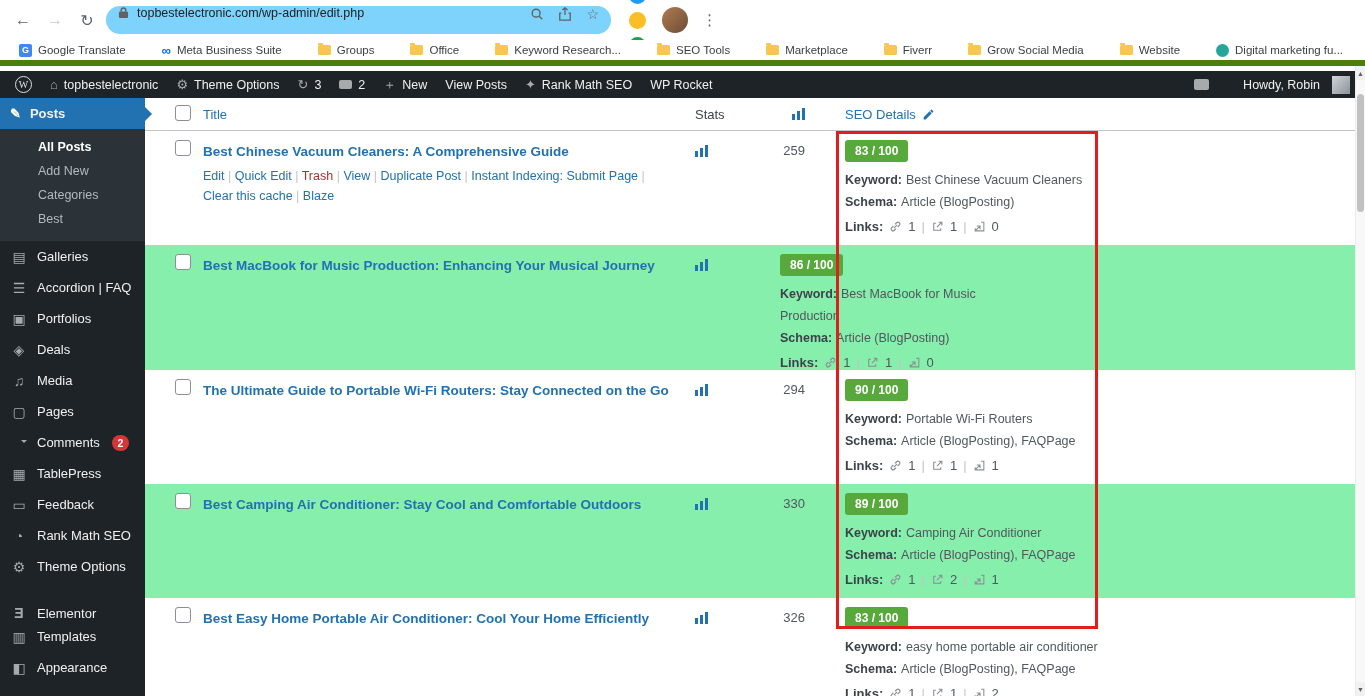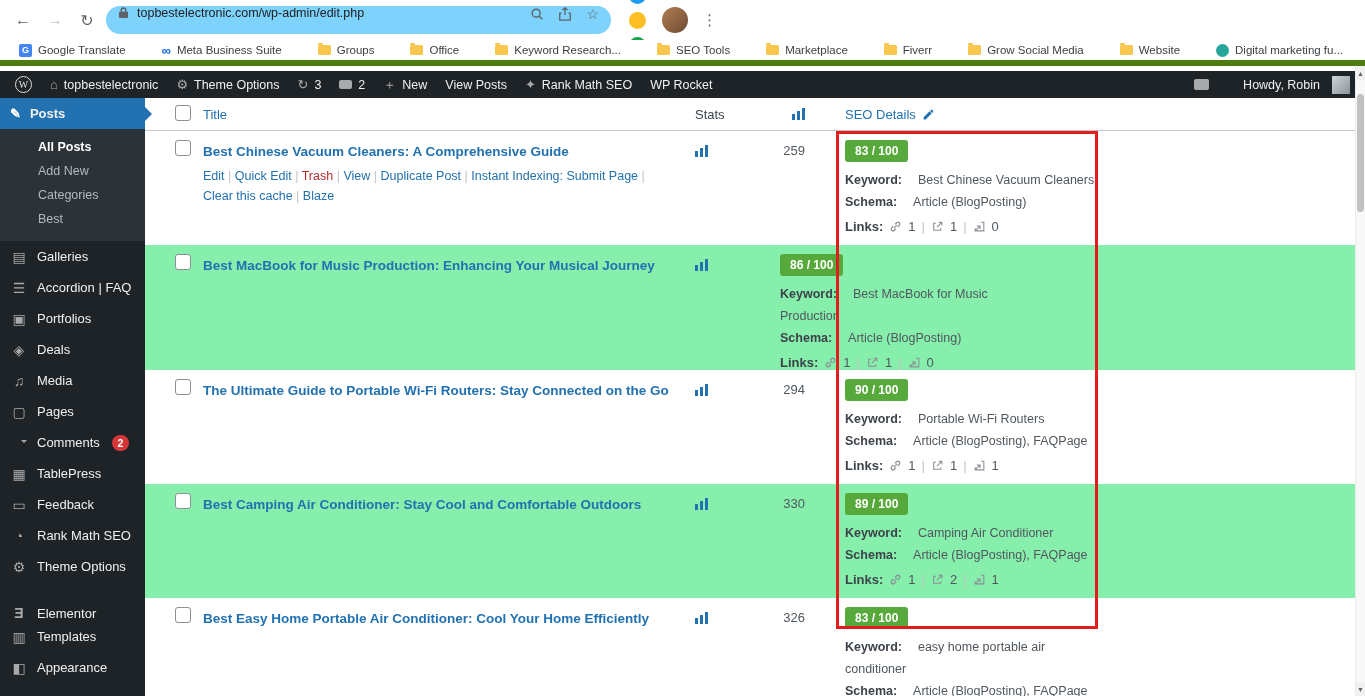--- a/index.html
+++ b/index.html
@@ -102,21 +102,21 @@
   .title-link { color:#2271b1; font-weight:700; font-size:13.5px; text-decoration:none; line-height:1.45; display:inline-block; }
   .actions { margin-top:4px; font-size:12.5px; line-height:1.6; max-width:462px; }
   .act { color:#2271b1; cursor:pointer; }
   .act.trash { color:#b32d2e; }
   .act + .act::before { content:" | "; color:#c3c4c7; }
   .stats-cell { padding-top:14px; }
   .num-cell { padding-top:12px; color:#50575e; font-size:13px; }
   .seo-cell { padding-top:9px; }
   .score { display:inline-block; background:#58a93c; color:#fff; font-weight:700; font-size:12px; padding:4px 10px; border-radius:3px; margin-bottom:7px; }
   .kv { font-size:12.5px; line-height:22px; color:#50575e; }
-  .kv b { color:#3c434a; font-weight:700; margin-right:16px; }
+  .kv b { color:#3c434a; font-weight:700; margin-right:4px; }
   .links-line { display:flex; align-items:center; gap:6px; font-size:13px; color:#50575e; margin-top:6px; }
   .links-line b { color:#3c434a; font-weight:700; }
   .lsep::before { content:"|"; color:#c3c4c7; }
   .lnk-ico { display:inline-flex; }
 
   .redbox { position:absolute; left:691px; top:33px; width:262px; height:498px; border:3px solid #e11d1d; pointer-events:none; z-index:5; }
 
   
   .scrollbar { position:absolute; top:66px; right:0; bottom:0; width:10px; background:#f8f8f8; border-left:1px solid #ececec; z-index:6; }
   .sb-up, .sb-down { position:absolute; left:0; right:0; height:14px; background:#f1f1f1; color:#5f6368; font-size:7px; display:flex; align-items:center; justify-content:center; }

